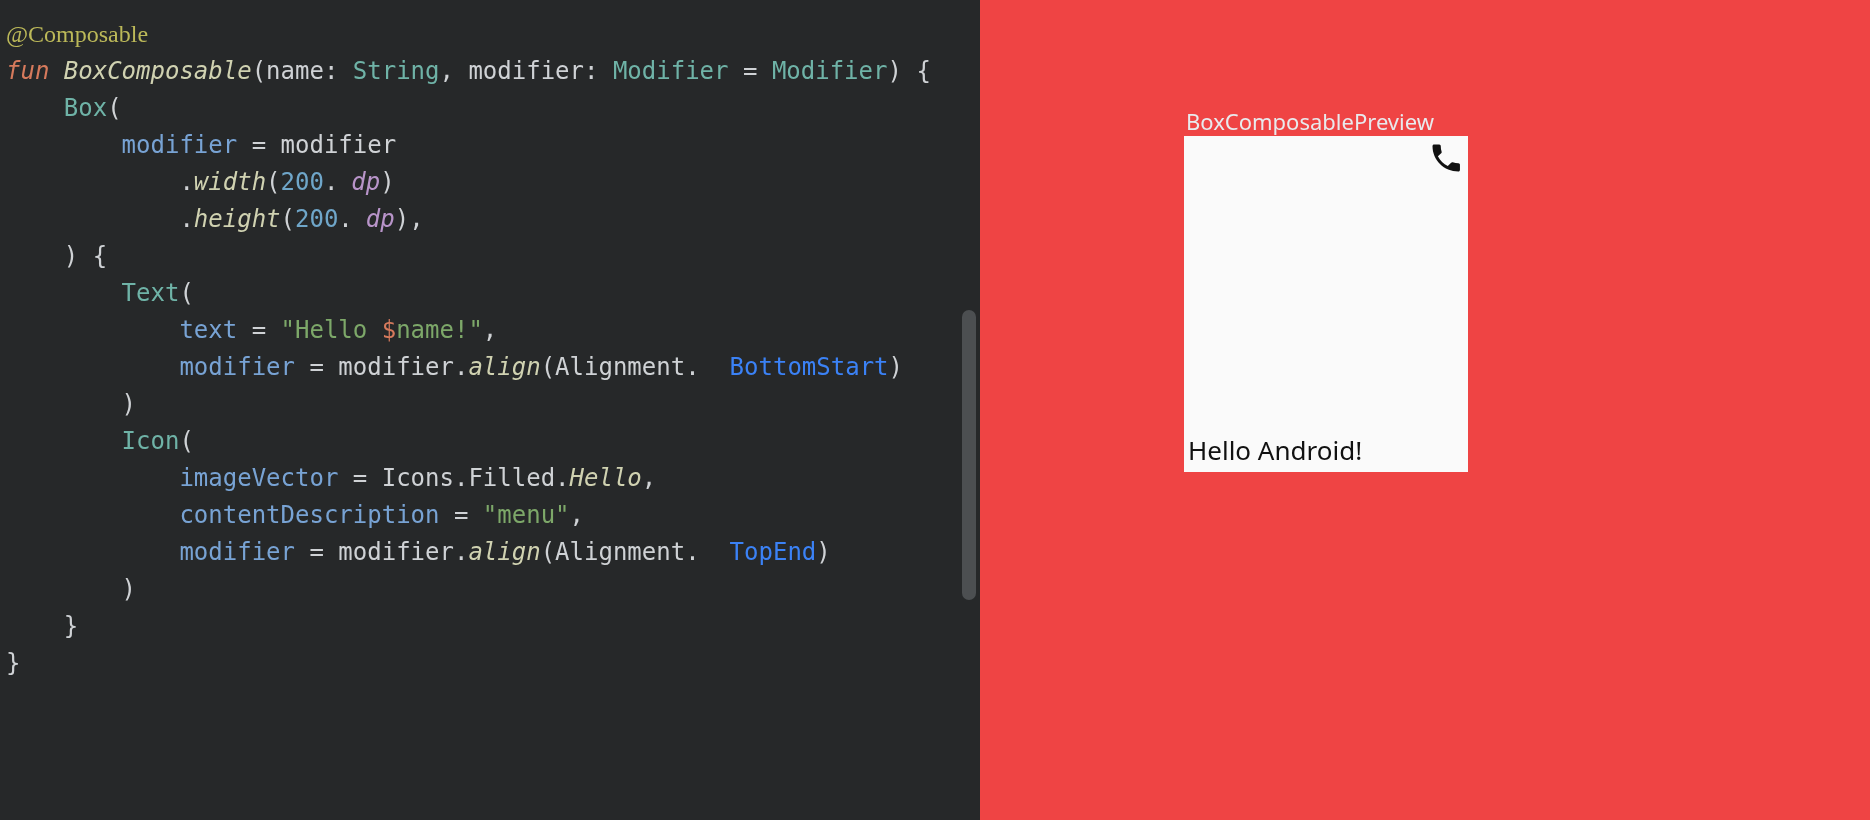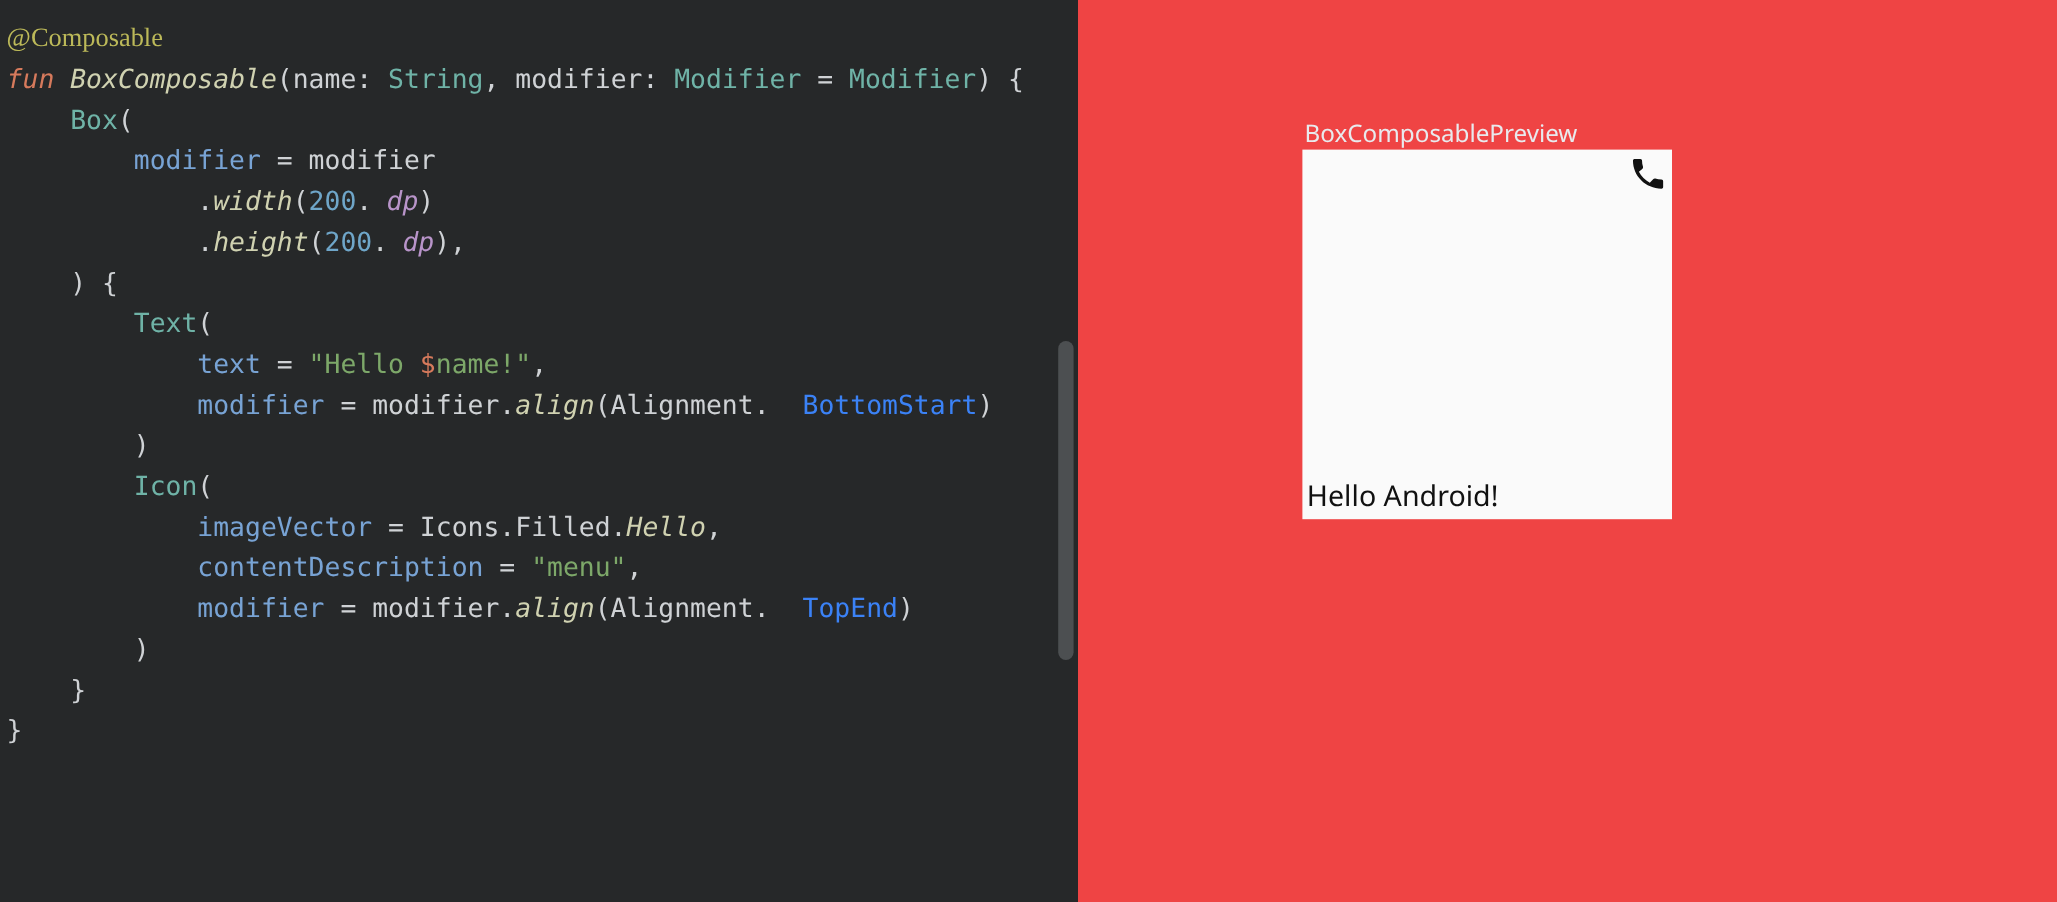--- a/index.html
+++ b/index.html
@@ -65,21 +65,21 @@
     left: 206px;
     top: 106px;
     color: #e8eaed;
     font-family: system-ui, -apple-system, "Segoe UI", Roboto, sans-serif;
     font-size: 22px;
   }
   .preview-box {
     position: absolute;
     left: 204px;
     top: 136px;
-    width: 336px;
+    width: 284px;
     height: 336px;
     background: #fafafa;
   }
   .preview-text {
     position: absolute;
     left: 4px;
     bottom: 4px;
     color: #111;
     font-family: system-ui, -apple-system, "Segoe UI", Roboto, sans-serif;
     font-size: 26px;

